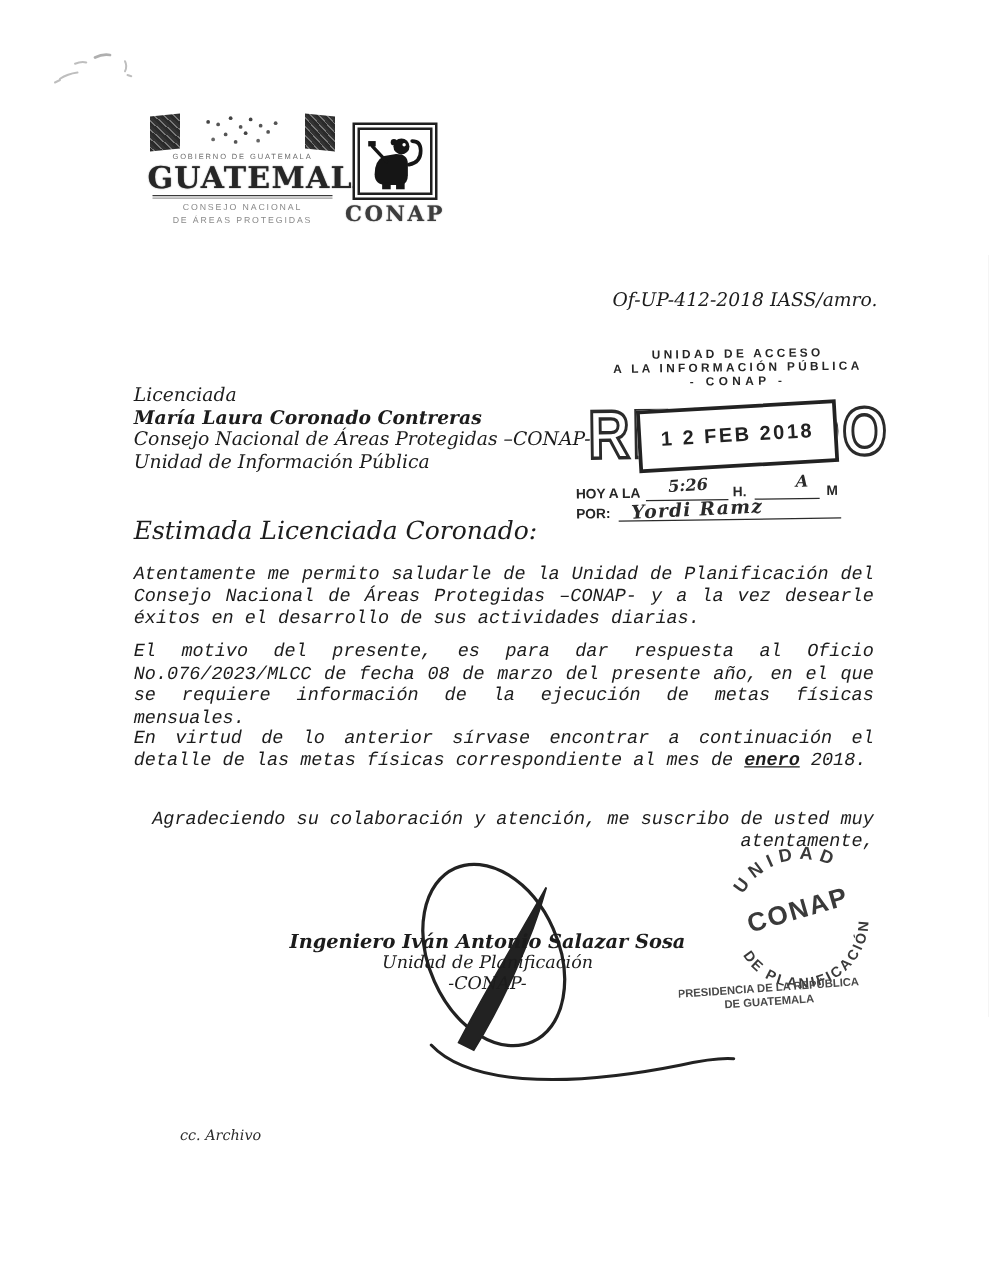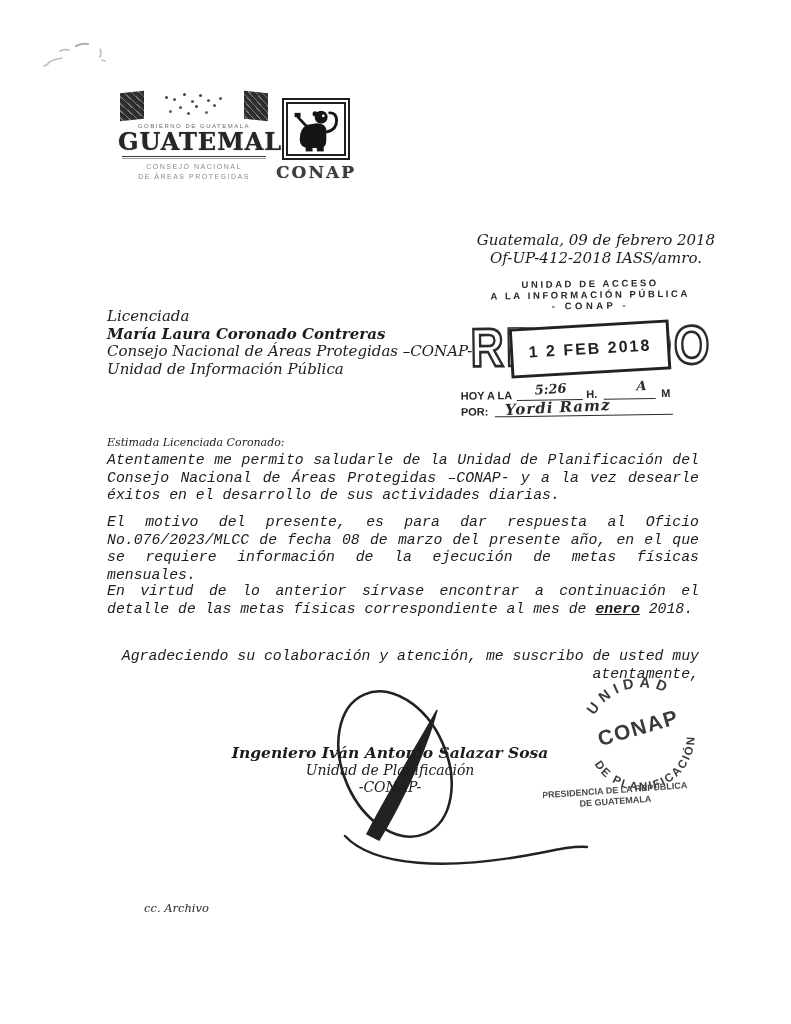--- a/index.html
+++ b/index.html
@@ -36,21 +36,21 @@
   .recibido { font-weight:bold; font-size:46px; letter-spacing:2px; text-align:center; line-height:68px;
     color:transparent; -webkit-text-stroke:2.3px #2b2b2b; transform:scaleY(1.18); white-space:nowrap; }
   .datebox { position:absolute; left:50px; top:12px; width:160px; height:50px; background:#fff;
     border:3px solid #222; transform:rotate(-2.5deg); display:flex; align-items:center; justify-content:center;
     font-size:16px; letter-spacing:2px; color:#222; font-weight:bold; }
   .stamp-line { display:flex; align-items:flex-end; font-weight:bold; font-size:11px; margin-top:4px; position:relative; }
   .blank { border-bottom:1.6px solid #2b2b2b; height:12px; display:inline-block; }
   .hand { position:absolute; font-family:"DejaVu Serif",serif; font-style:italic; color:#2a2a2a; }
   
   .recipient { position:absolute; left:107px; top:308px; font-style:italic; font-size:15px; line-height:17.5px; }
-  .salutation { position:absolute; left:107px; top:436px; font-style:italic; font-size:11px; }
+  .salutation { position:absolute; left:107px; top:412px; font-style:italic; font-size:20px; }
   .para { position:absolute; left:107px; width:592px; font-style:italic; font-size:14.8px; line-height:17.6px; text-align:justify;font-family:Liberation Mono, monospace; }
   .p1 { top:452px; } .p2 { top:514px; } .p3 { top:583px; } .closing { top:648px; text-align:right; }
   .u { text-decoration:underline; font-weight:bold; }
   
   .sig-svg { position:absolute; left:295px; top:676px; }
   .signer { position:absolute; left:230px; top:744px; width:320px; text-align:center; font-style:italic; }
   .signer-name { font-weight:bold; font-size:15.5px; line-height:18px; }
   .signer-line { font-size:14px; line-height:17px; }
   .seal-svg { position:absolute; left:543px; top:665px; }
   .footer-cc { position:absolute; left:104px; top:901px; font-style:italic; font-size:11.5px; color:#2b2b2b;margin-left:40px; }
@@ -94,21 +94,20 @@
           <rect x="5" y="8" width="7" height="5" stroke="none"></rect>
           <rect x="18" y="47" width="8" height="6" stroke="none"></rect>
           <rect x="31" y="47" width="8" height="6" stroke="none"></rect>
         </g>
       </svg>
     </div>
     <div class="conap-label">CONAP</div>
   </div>
 
   <div class="dateline">
-    <div>Guatemala, 09 de febrero 2018</div>
     <div>Of-UP-412-2018  IASS/amro.</div>
   </div>
 
   <div class="stamp">
     <div class="stamp-h1">UNIDAD DE ACCESO</div>
     <div class="stamp-h2">A LA INFORMACIÓN PÚBLICA</div>
     <div class="stamp-h3">- CONAP -</div>
     <div class="recibido-wrap">
       <div class="recibido">RECIBIDO</div>
       <div class="datebox">1 2 FEB 2018</div>

